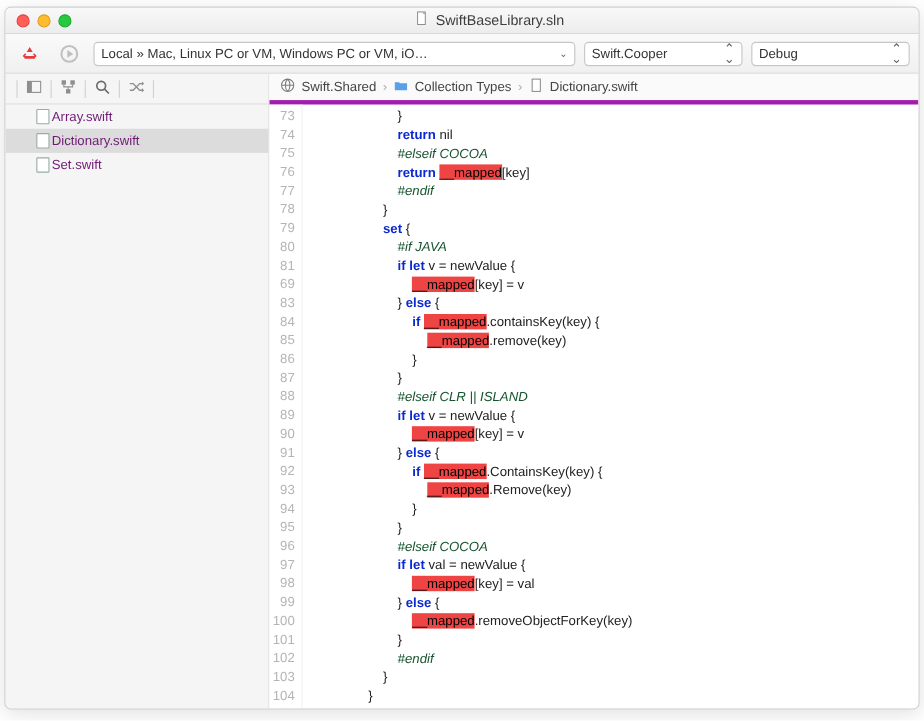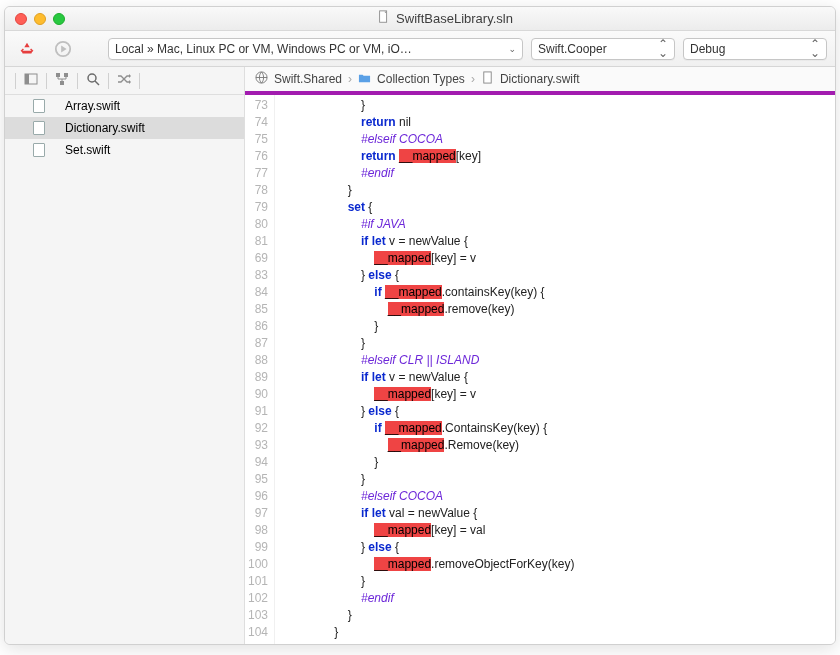--- a/index.html
+++ b/index.html
@@ -11,46 +11,46 @@
 .dot.r { background:#ff5f57; border:1px solid #e24640; }
 .dot.y { background:#febc2e; border:1px solid #dfa023; }
 .dot.g { background:#28c840; border:1px solid #1dad2c; }
 .titlewrap { flex:1; display:flex; justify-content:center; align-items:center; gap:5px; }
 .docicon svg { width:14px; height:14px; }
 .title { font-size:13px; color:#3e3e3e; }
 .toolbar { height:36px; background:linear-gradient(#fafafa,#f0f0f0); border-bottom:1px solid #d6d6d6; display:flex; align-items:center; padding:0 8px; gap:8px; }
 .tbbtn { width:28px; height:24px; display:flex; align-items:center; justify-content:center; }
 .tbbtn svg { width:18px; height:18px; }
 .combo { height:22px; background:#fff; border:1px solid #c6c6c6; border-radius:4px; display:flex; align-items:center; padding:0 6px; font-size:12px; color:#333; box-shadow:inset 0 1px 0 #fff,0 1px 0 rgba(0,0,0,.03); }
-.combo1 { flex:1; justify-content:space-between;margin-left:23px; }
+.combo1 { flex:1; justify-content:space-between; }
 .combo2 { width:144px; justify-content:space-between; }
 .combo3 { width:144px; justify-content:space-between; }
 .upd { font-size:10px; line-height:.7; color:#666; display:flex; flex-direction:column; align-items:center; margin-left:6px; }
 .split { flex:1; display:flex; overflow:hidden; }
 .sidebar { width:240px; border-right:1px solid #dedede; background:#f5f5f5; display:flex; flex-direction:column; }
 .sidetb { height:28px; border-bottom:1px solid #dedede; display:flex; align-items:center; padding:0 8px; gap:6px; color:#888; }
 .sidetb .sep { width:1px; height:16px; background:#d0d0d0; margin:0 2px; }
 .sidetb svg { width:14px; height:14px; }
 .searchhdr { display:flex; align-items:center; gap:6px; padding:6px 8px; font-size:12px; }
 .tri { width:0; height:0; border-left:4px solid transparent; border-right:4px solid transparent; border-top:6px solid #6b6b6b; }
 .mag svg { width:13px; height:13px; }
 .searchhdr b { font-weight:600; color:#222; }
 .results { list-style:none; }
-.results li { display:flex; align-items:center; gap:20px; padding:4px 8px 4px 28px; font-size:12px; color:#000000; }
+.results li { display:flex; align-items:center; gap:2px; padding:4px 8px 4px 28px; font-size:12px; color:#701a75; }
 .results li.sel { background:#dcdcdc; }
 .fileico { width:12px; height:14px; border:1px solid #9aa; background:#fff; border-radius:1px; position:relative; }
 .main { flex:1; display:flex; flex-direction:column; background:#fff; }
 .bc { height:28px; border-bottom:4px solid #a21caf; display:flex; align-items:center; padding:0 10px; gap:6px; font-size:12px; color:#444; background:#fafafa; }
 .bc .sep { color:#aaa; }
 .bc svg { width:13px; height:13px; }
 .editor { flex:1; display:flex; font-family:Menlo,Monaco,monospace; font-size:11px; line-height:17px; overflow:hidden; }
 .gutter { width:30px; text-align:right; color:#b5b5b5; padding:2px 6px 12px 0; background:#fff; border-right:1px solid #f0f0f0; user-select:none; }
 .code { flex:1; padding:2px 0 2px 6px; white-space:pre; color:#222; overflow:auto; }
 .kw { color:#0a29cf; font-weight:700; }
-.pp { color:#6d28d9; font-style:italic; }
+.pp { color:#14532d; font-style:italic; }
 .hl { background:#ef4444; color:#000; }
 </style>
 </head>
 <body>
 
 <div class="window">
 
   <div class="titlebar">
     <div class="dots">
       <div class="dot r"></div>

